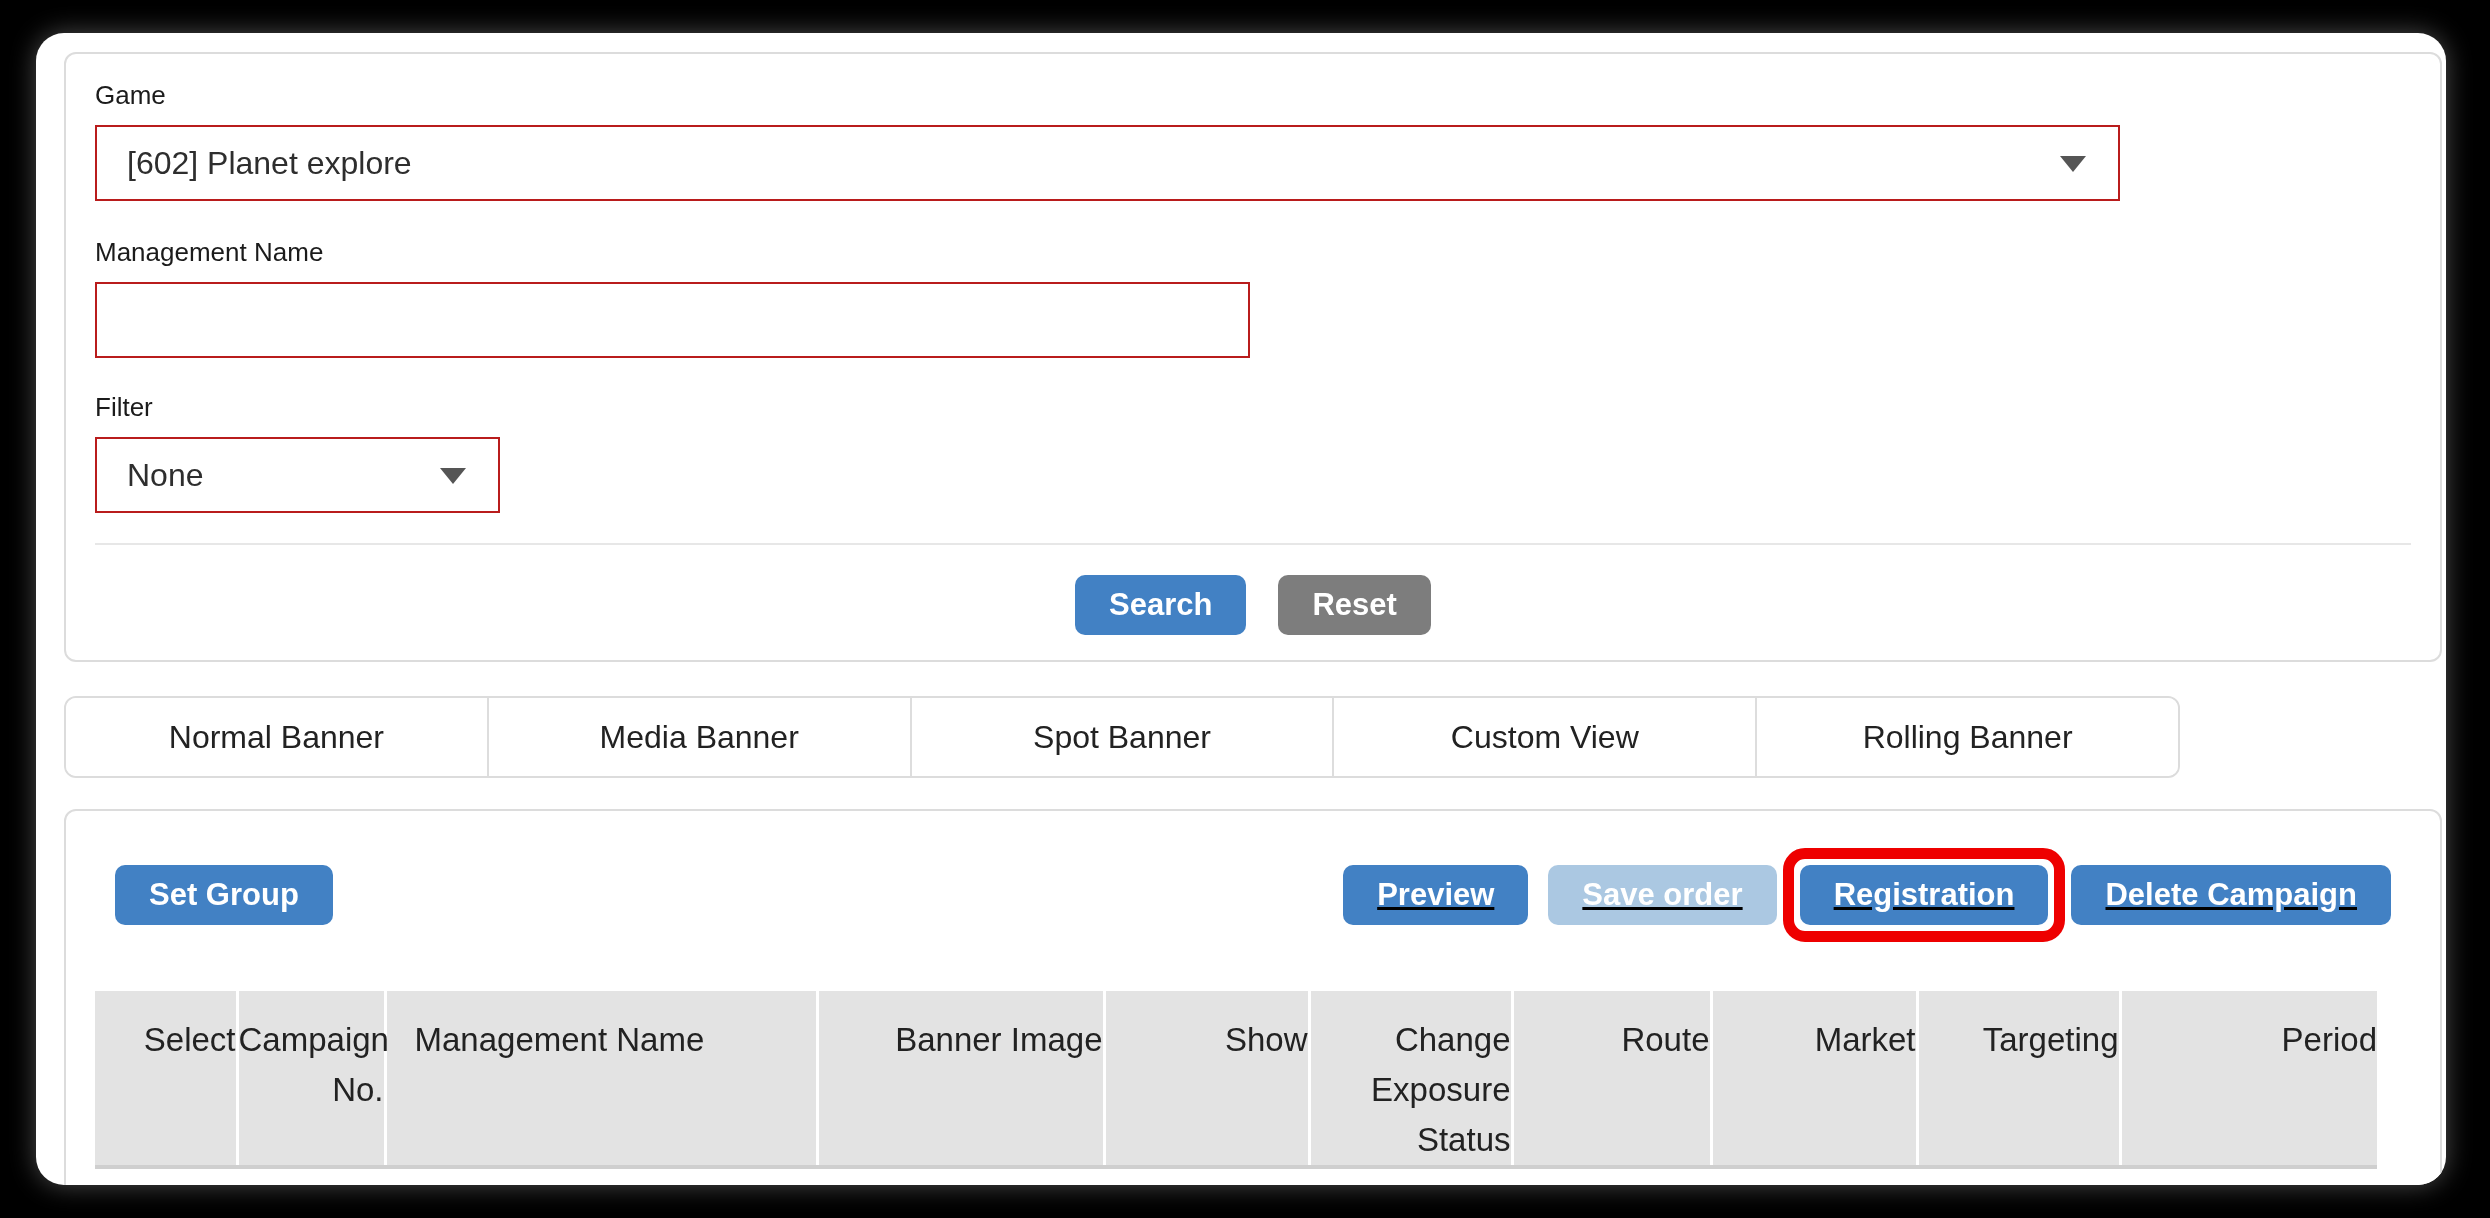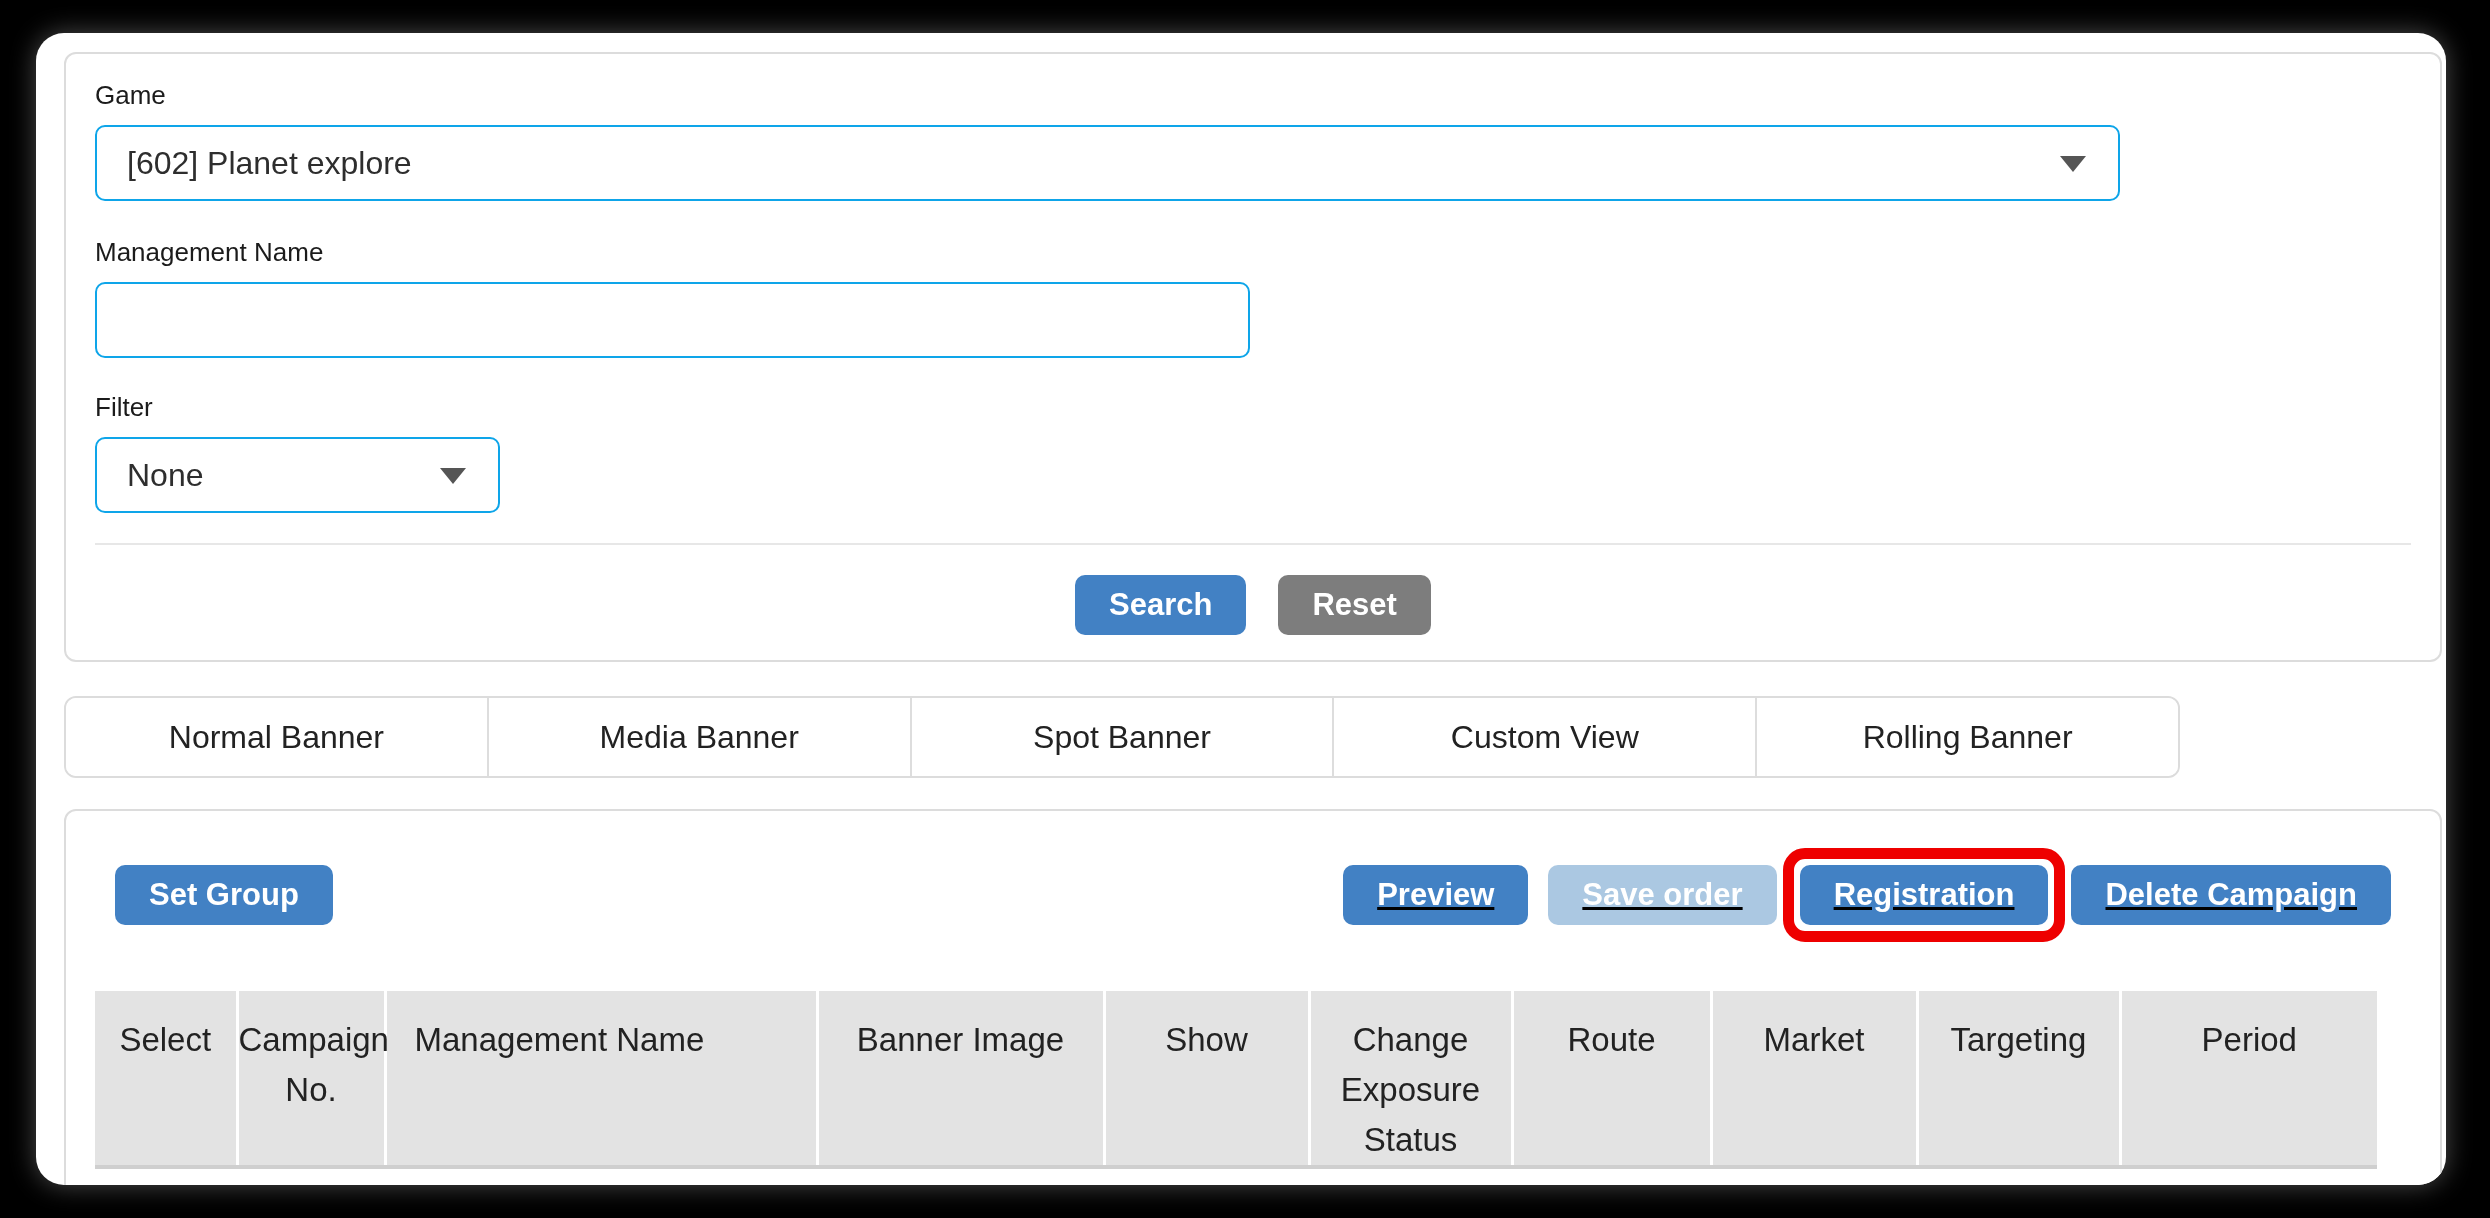--- a/index.html
+++ b/index.html
@@ -16,21 +16,21 @@
   }
 
   .card {
     background:#fff; border:2px solid #dcdcdc; border-radius:12px;
   }
 
   
   .form-card { width:2378px; margin-bottom:34px; padding:26px 29px 25px 29px; }
   .field-label { font-size:26px; color:#1b1b1b; margin-bottom:14px; }
   .control {
-    position:relative; height:76px; border:2px solid #0ea5e9; border-radius:10px;
+    position:relative; height:76px; border:2px solid #b91c1c; border-radius:0;
     background:#fff; display:flex; align-items:center; padding:0 30px;
     font-size:32px; color:#2e2e2e;
   }
   .control.select { cursor:pointer; }
   .caret {
     position:absolute; right:32px; top:50%; margin-top:-7px;
     width:0; height:0; border-left:13px solid transparent;
     border-right:13px solid transparent; border-top:16px solid #555;
   }
   .game-select { width:2025px; margin-bottom:36px; }
@@ -86,21 +86,21 @@
   
   .campaign-table {
     margin:60px 0 0 29px; width:2282px;
     border-collapse:collapse; table-layout:fixed;
   }
   .campaign-table th {
     background:#e3e3e3; border-right:3px solid #fff;
     border-bottom:4px solid #cfcfcf;
     height:164px; vertical-align:top; padding-top:24px;
     font-size:33px; font-weight:normal; color:#222;
-    text-align:center; line-height:50px; overflow:visible;
+    text-align:right; line-height:50px; overflow:visible;
   }
   .campaign-table th:last-child { border-right:none; }
   .campaign-table th.left-align { text-align:left; padding-left:28px; }
 </style>
 </head>
 <body>
 
 <div class="stage">
   <div class="panel">
 

